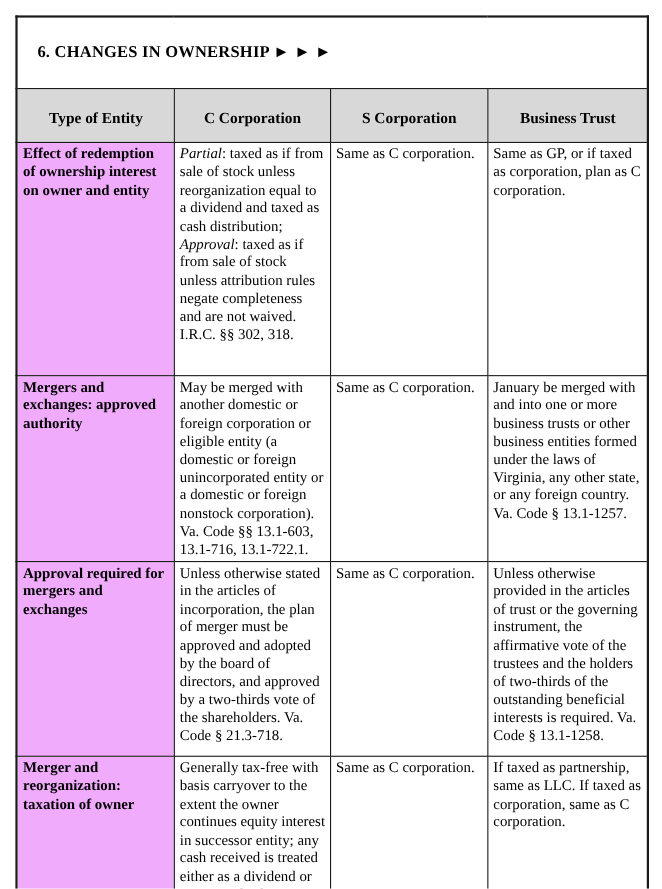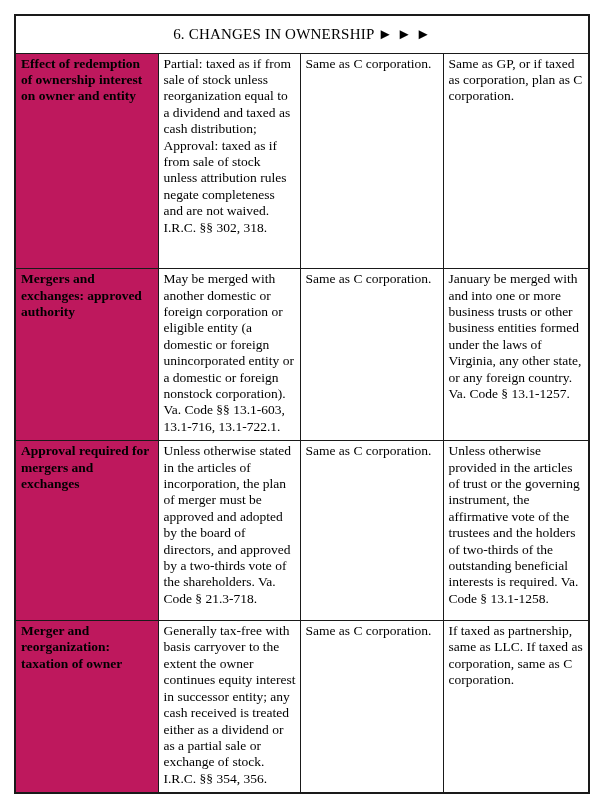--- a/index.html
+++ b/index.html
@@ -31,64 +31,70 @@
   table.grid td, table.grid th {
     border: 1px solid #1a1a1a;
     vertical-align: top;
     padding: 2px 4px 2px 5px;
     font-size: 13.5px;
     line-height: 16.4px;
     overflow: hidden;
   }
   tr.title-row td {
     height: 28px;
-    text-align: center;
+    text-align: left;
     vertical-align: middle;
-    font-weight: normal;
+    font-weight: bold;
     font-size: 15px;
     letter-spacing: 0.2px;
     background: #ffffff;
-    padding: 4px;
+    padding: 18px;
   }
   tr.header-row th {
     height: 36px;
     background: #d8d8d8;
     text-align: center;
     vertical-align: middle;
     font-weight: bold;
     font-size: 14px;
     padding-top: 10px;
   }
   td.label-cell {
-    background: #be185d;
+    background: #f0abfc;
     font-weight: bold;
   }
   tr.row-1 { height: 212px; }
   tr.row-2 { height: 162px; }
   tr.row-3 { height: 177px; }
   tr.row-4 { height: 153px; }
-  .italic { }
+  .italic { font-style: italic; }
 </style>
 </head>
 <body>
 
 <div class="page">
   <table class="grid">
     <colgroup>
       <col style="width:143px">
       <col style="width:142px">
       <col style="width:143px">
       <col style="width:146px">
     </colgroup>
 
     <tbody>
         <tr class="title-row">
       <td colspan="4">6. CHANGES IN OWNERSHIP ► ► ►</td>
     </tr>
 
+    <tr class="header-row">
+      <th>Type of Entity</th>
+      <th>C Corporation</th>
+      <th>S Corporation</th>
+      <th>Business Trust</th>
+    </tr>
 
     <tr class="row-1">
       <td class="label-cell">Effect of redemption of ownership interest on owner and entity</td>
       <td><span class="italic">Partial</span><span>: taxed as if from sale of stock unless reorganization equal to a dividend and taxed as cash distribution; </span><span class="italic">Approval</span><span>: taxed as if from sale of stock unless attribution rules negate completeness and are not waived. I.R.C. §§ 302, 318.</span></td>
       <td>Same as C corporation.</td>
       <td>Same as GP, or if taxed as corporation, plan as C corporation.</td>
     </tr>
 
     <tr class="row-2">
       <td class="label-cell">Mergers and exchanges: approved authority</td>

